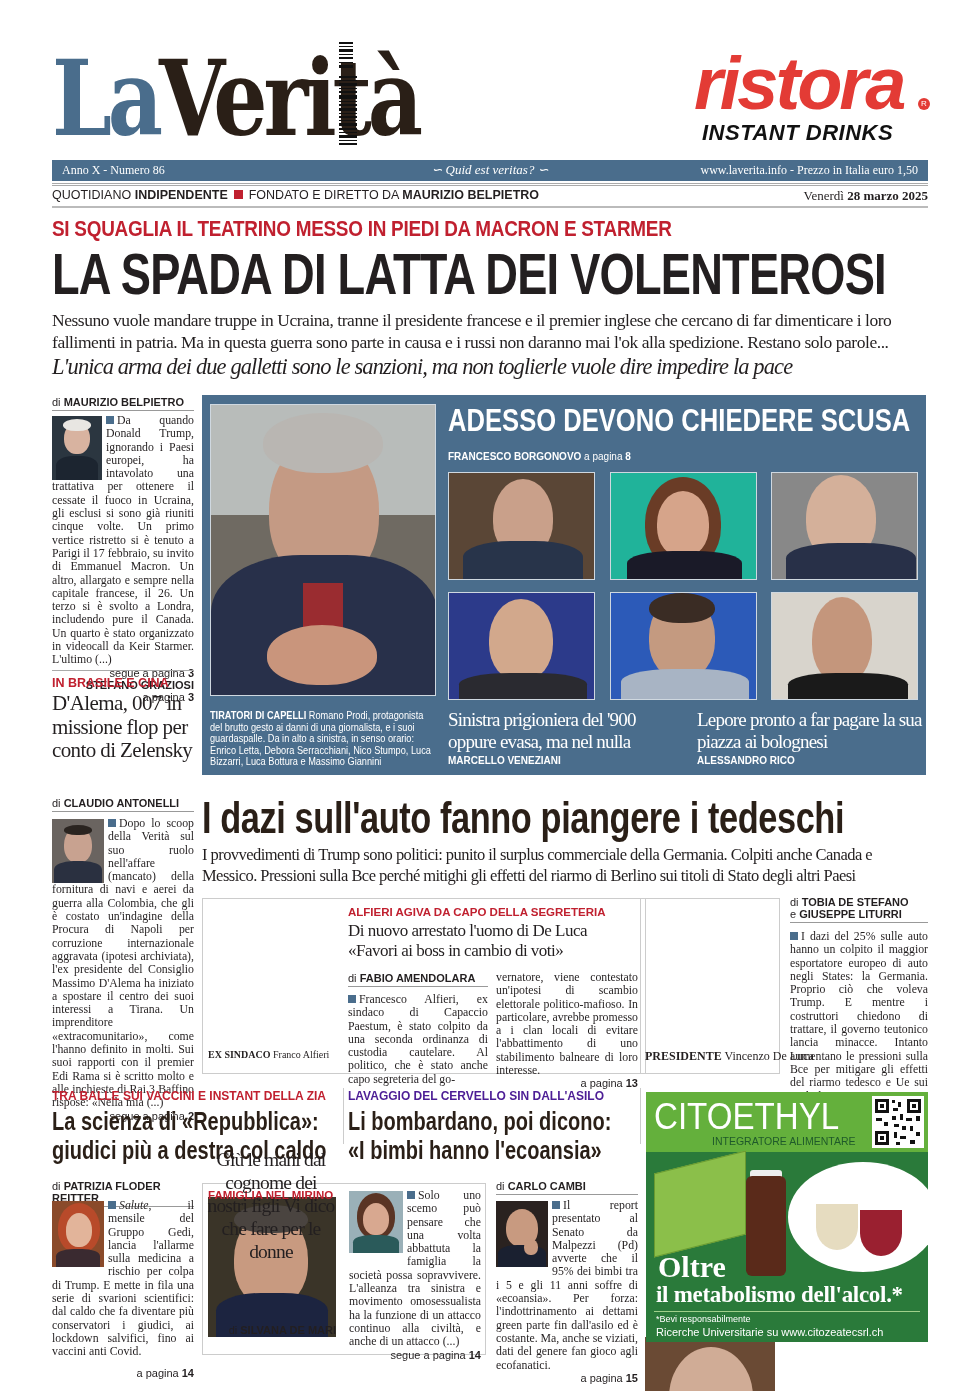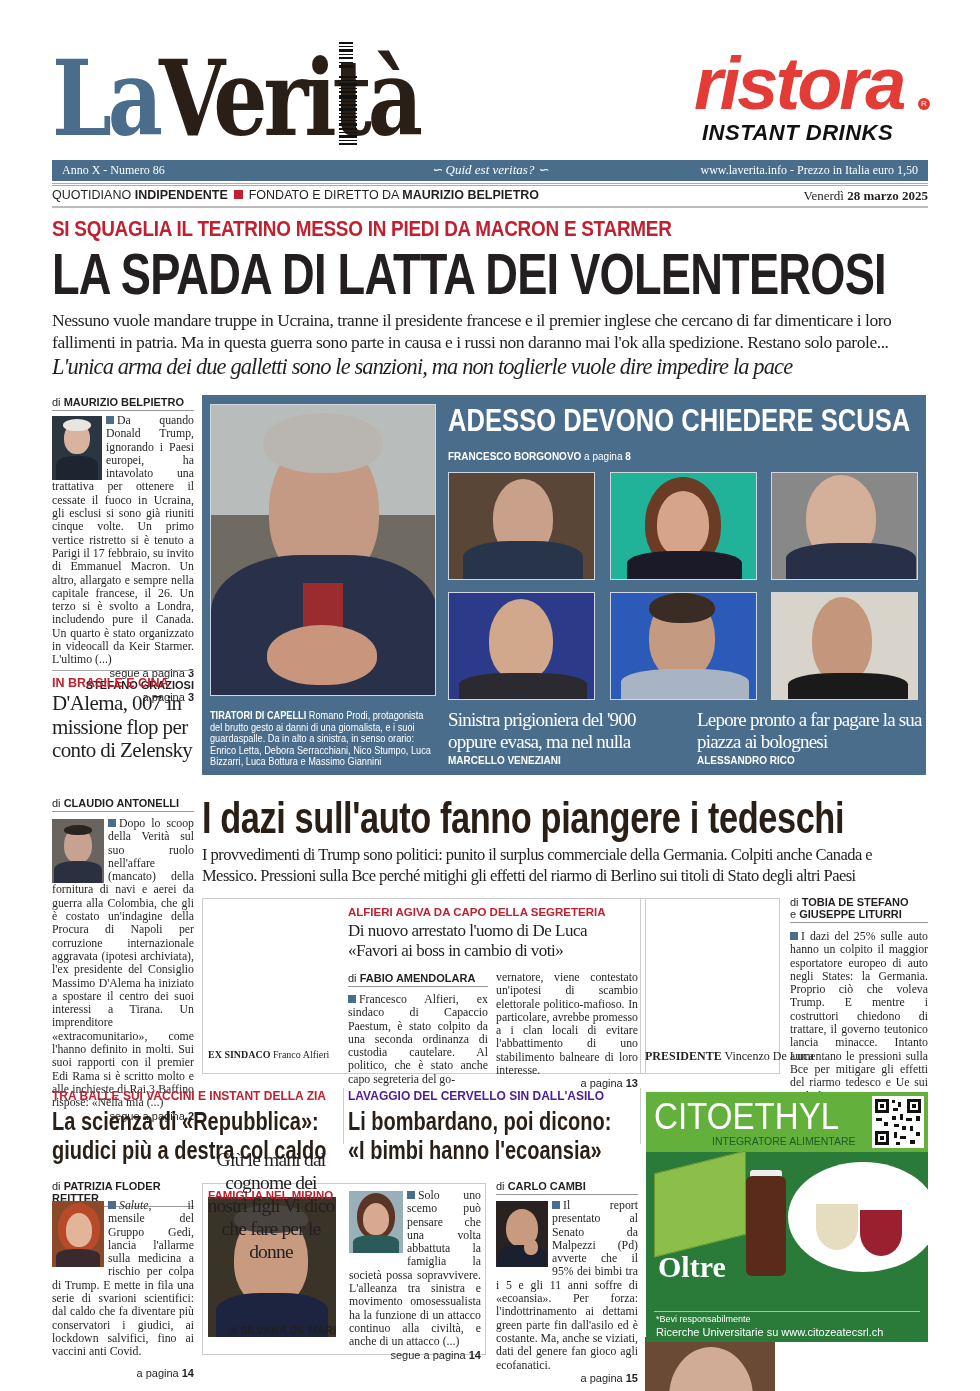--- a/index.html
+++ b/index.html
@@ -393,16 +393,17 @@
         </g>
     </svg>
   </div>
   <div id="ad-box"></div>
   <div id="ad-cap"></div>
   <div id="ad-bottle"></div>
   <div id="ad-circle"></div>
   <div id="ad-glass1"></div>
   <div id="ad-glass2"></div>
   <div id="ad-oltre">Oltre</div>
+  <div id="ad-meta">il metabolismo dell'alcol.*</div>
   <div id="ad-line"></div>
   <div id="ad-bevi">*Bevi responsabilmente</div>
   <div id="ad-url">Ricerche Universitarie su www.citozeatecsrl.ch</div>
 </div>
 
 </body></html>

